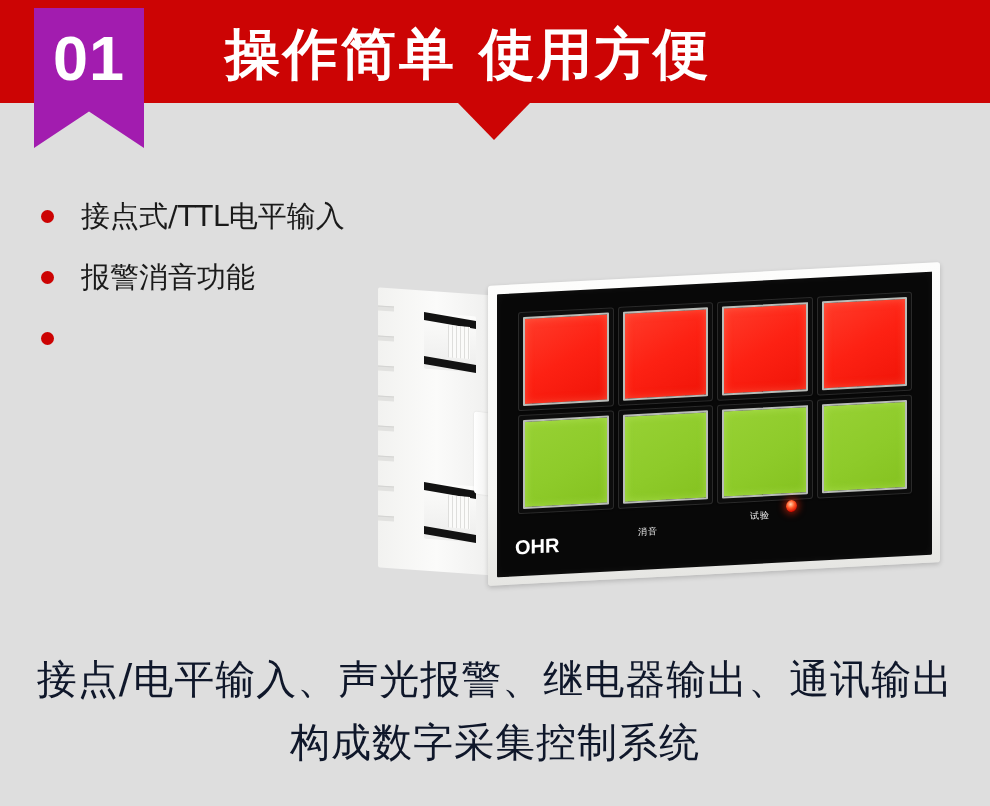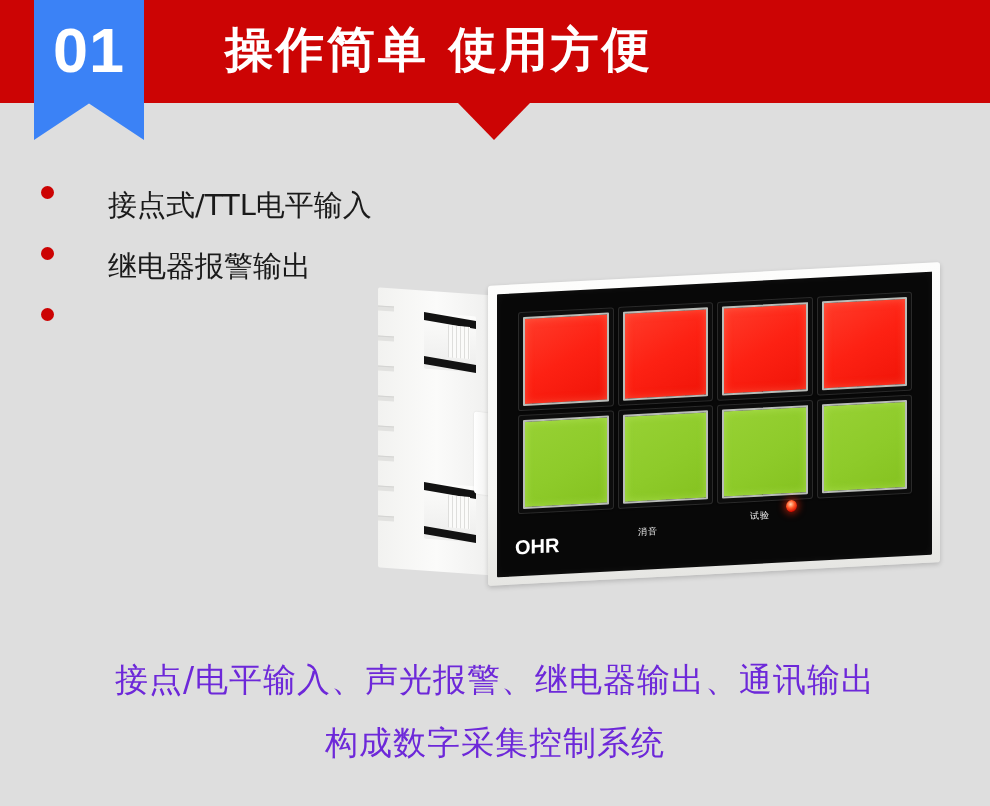--- a/index.html
+++ b/index.html
@@ -17,50 +17,50 @@
     background:#cc0404;
   }
   #banner-arrow{
     position:absolute; left:458px; top:103px;
     width:0; height:0;
     border-left:36px solid transparent;
     border-right:36px solid transparent;
     border-top:37px solid #cc0404;
   }
   #number-ribbon{
-    position:absolute; left:34px; top:0; width:110px; height:140px;
-    background:#3b82f6;
+    position:absolute; left:34px; top:8px; width:110px; height:140px;
+    background:#a21caf;
     clip-path: polygon(0 0, 100% 0, 100% 100%, 50% 74%, 0 100%);
     display:flex; align-items:flex-start; justify-content:center;
   }
   #number-ribbon .num{
     color:#ffffff;
     font-size:63px;
     font-weight:bold;
     letter-spacing:1px;
     line-height:1;
     margin-top:19px;
     font-family:"Liberation Sans", sans-serif;
   }
   #banner-title{
     position:absolute; left:225px; top:18px;
     color:#ffffff;
-    font-size:48px;
+    font-size:55px;
     font-weight:bold;
     letter-spacing:3px;
     white-space:nowrap;
     font-family:"DejaVu Sans","Liberation Sans",sans-serif;
   }
 
   
   #feature-list{
     position:absolute; left:30px; top:186px; width:400px;
   }
   .feature-row{
-    display:flex; height:61px;gap:27px;
+    display:flex; align-items:center; height:61px;
   }
   .bullet{
     width:13px; height:13px; border-radius:50%;
     background:#cc0303; flex:0 0 auto; margin-left:11px;
   }
   .feature-text{
     margin-left:27px;
     font-size:29px;
     color:#1a1a1a;
     white-space:nowrap;
@@ -182,22 +182,22 @@
     letter-spacing:0px;
     font-family:"Liberation Sans", sans-serif;
   }
 
   
   #bottom-caption{
     position:absolute; left:0; top:648px; width:990px;
     text-align:center;
   }
   #bottom-caption .cap-line{
-    font-size:33px;
-    color:#6d28d9;
+    font-size:40px;
+    color:#0f172a;
     letter-spacing:1px;
     line-height:63px;
     font-family:"DejaVu Sans","Liberation Sans",sans-serif;
   }
 </style>
 </head>
 <body>
 
 <div id="header-banner"></div>
 <div id="banner-arrow"></div>
@@ -208,21 +208,21 @@
 
 <div id="banner-title">操作简单  使用方便</div>
 
 <div id="feature-list">
   <div class="feature-row">
     <span class="bullet"></span>
     <span class="feature-text">接点式/TTL电平输入</span>
   </div>
   <div class="feature-row">
     <span class="bullet"></span>
-    <span class="feature-text">继电器报警输出</span>
+    <span class="feature-text">报警消音功能</span>
   </div>
   <div class="feature-row">
     <span class="bullet"></span>
   </div>
 </div>
 
 <div id="device">
 
   <div id="device-side">
     <div class="fin" style="top:18px"></div>

